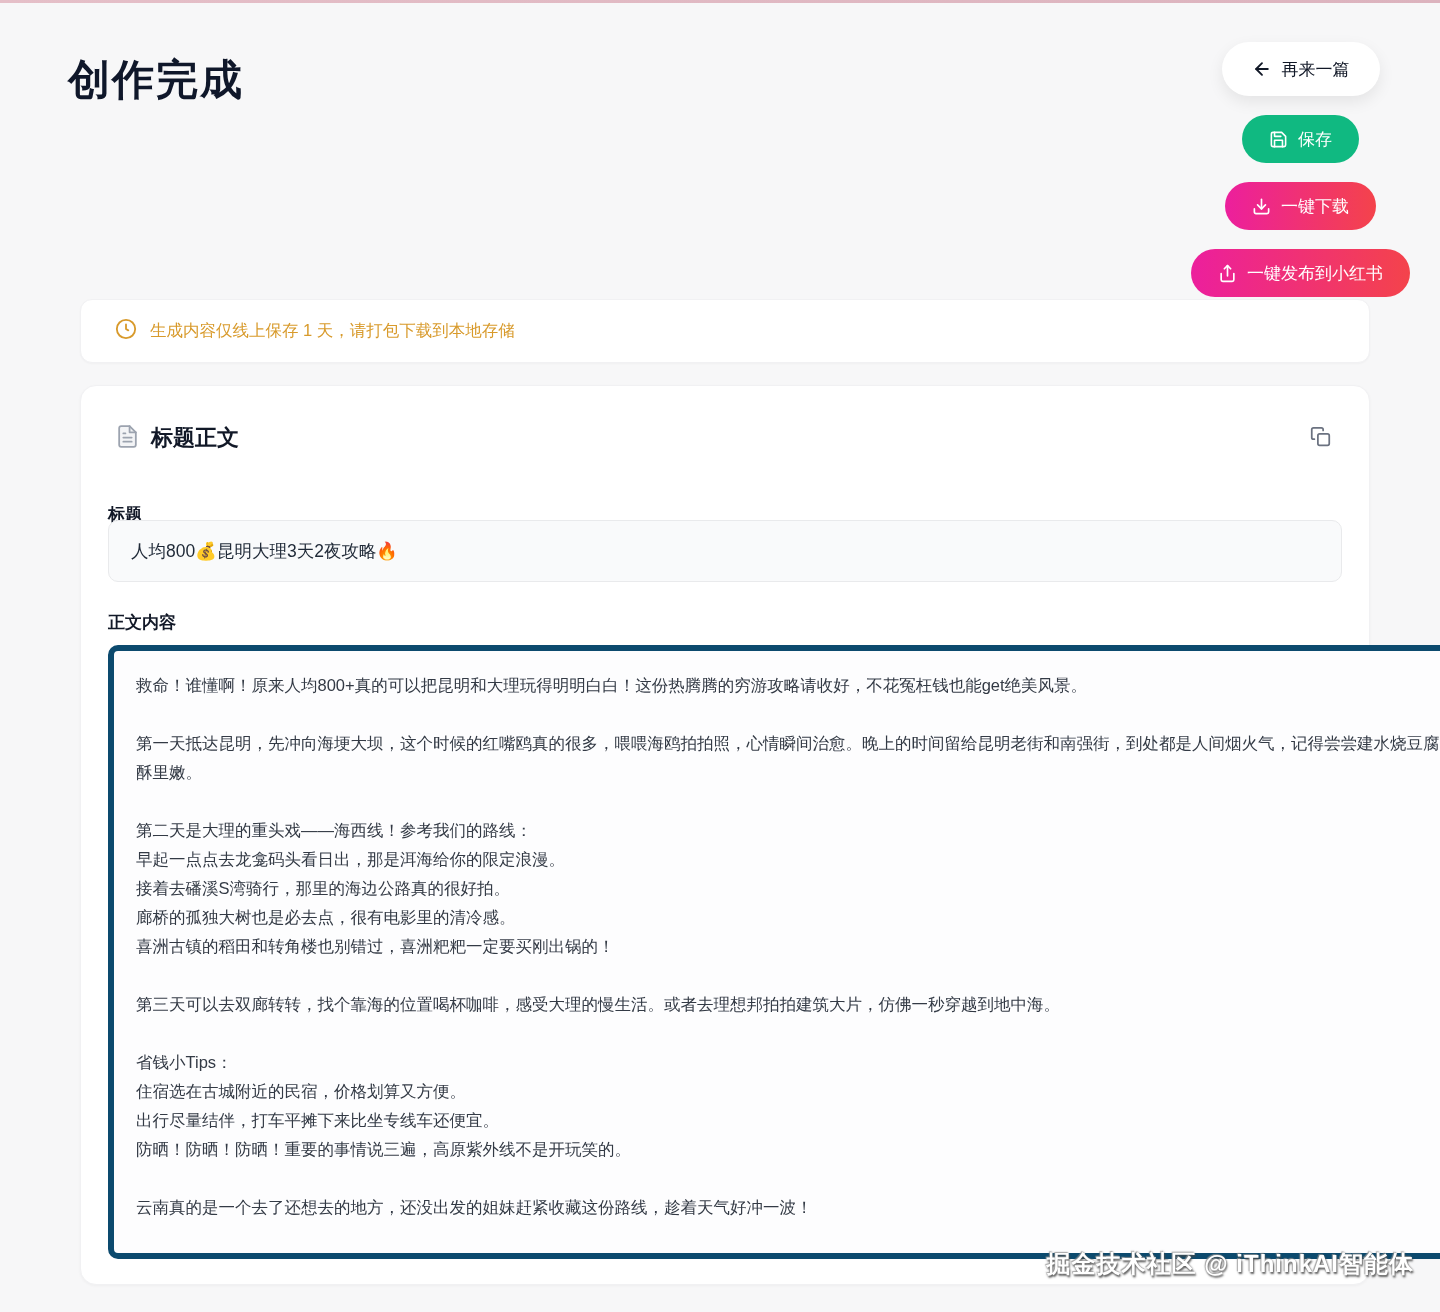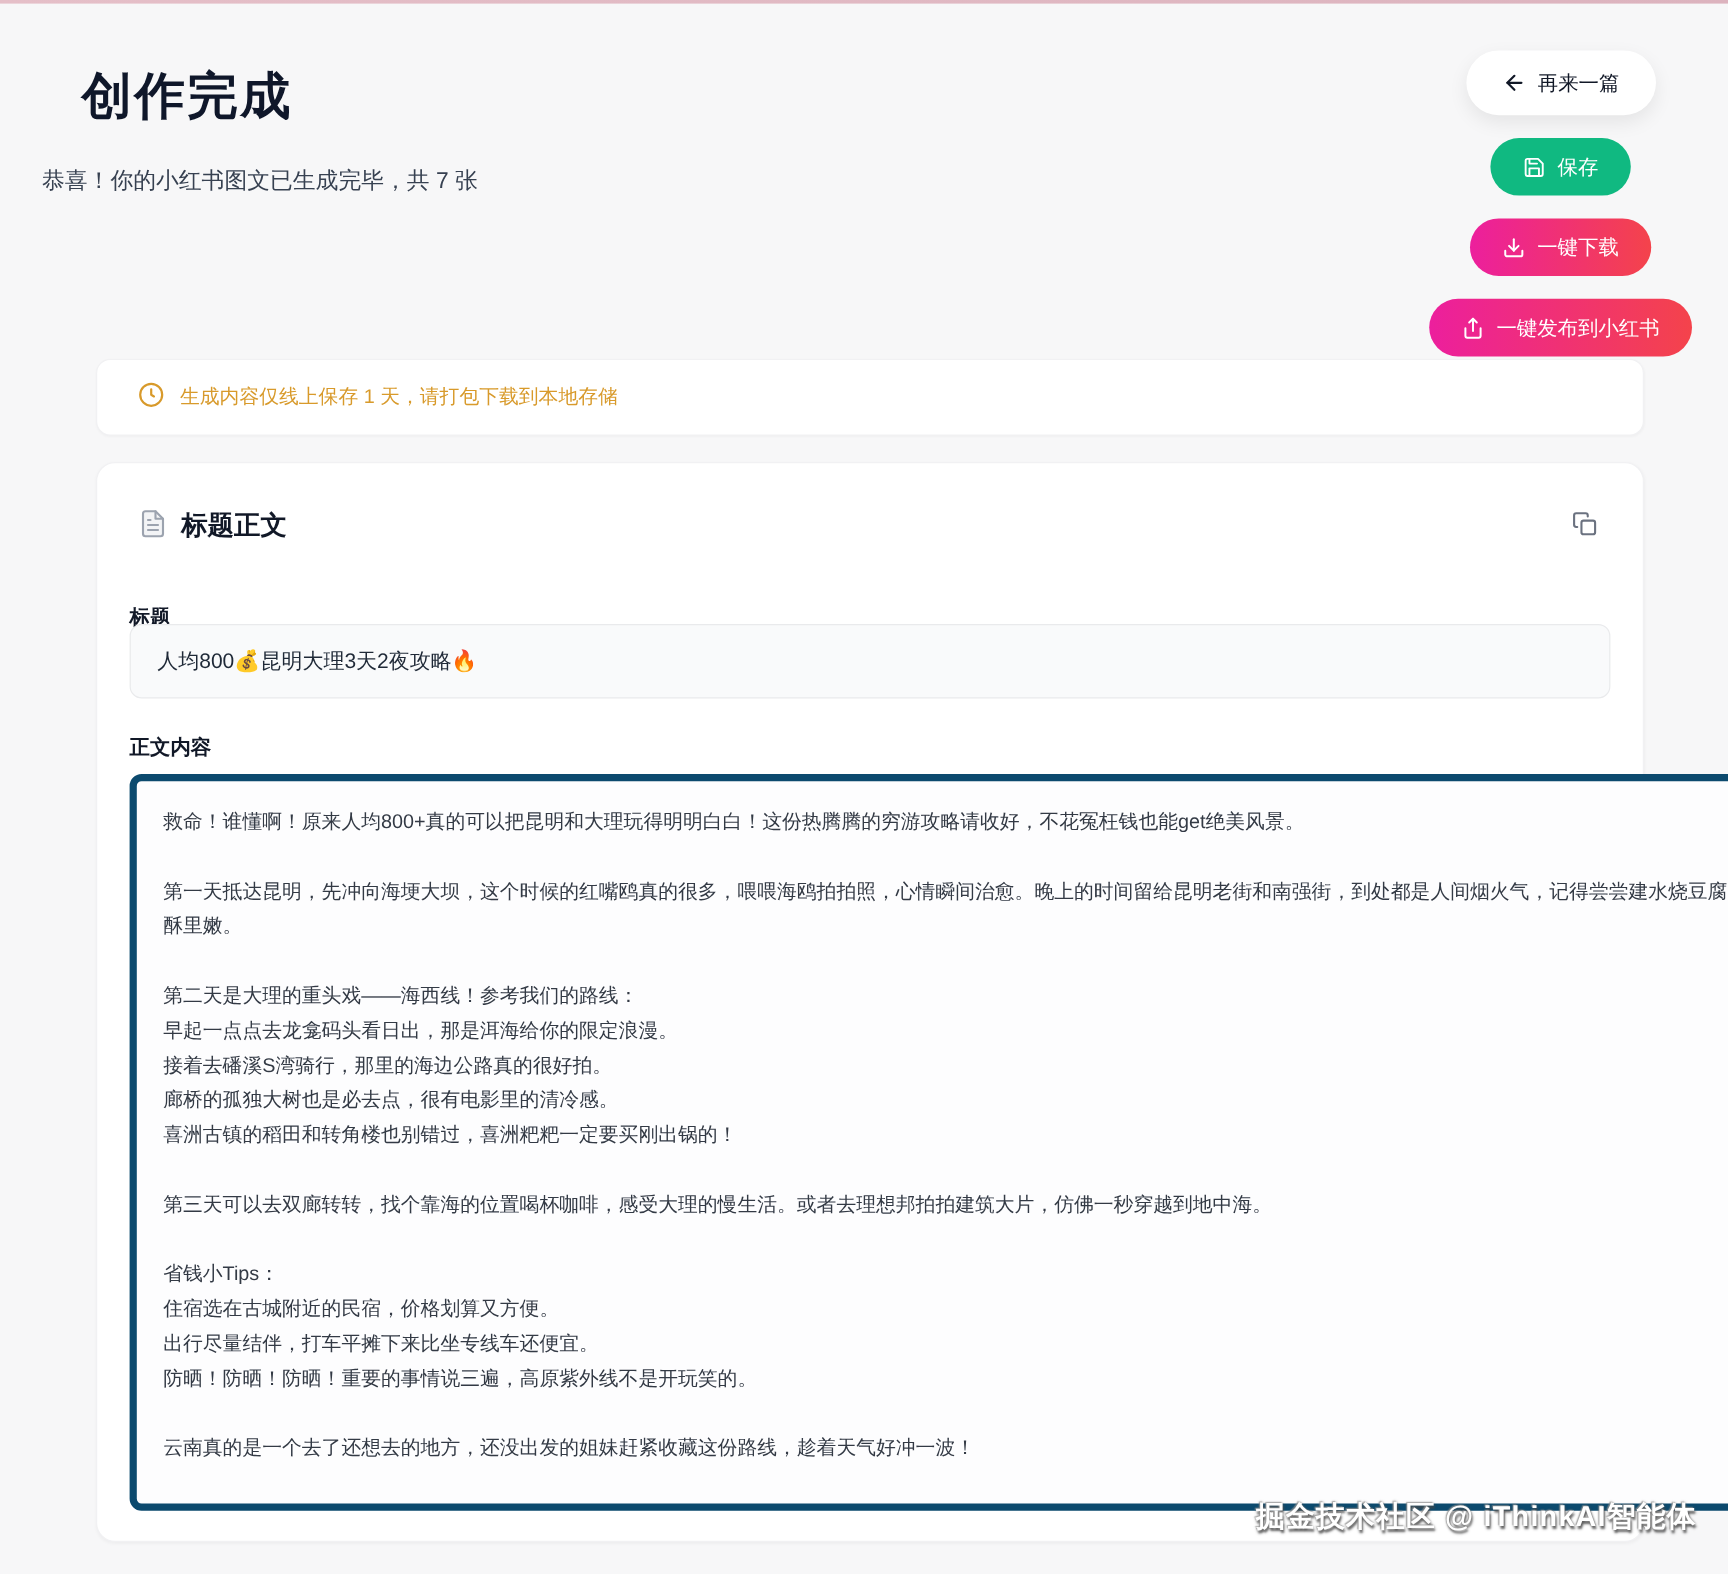--- a/index.html
+++ b/index.html
@@ -83,21 +83,20 @@
                  1px  2px 2px rgba(70,70,70,0.85),
                  0 0 2px rgba(110,110,110,0.8); }
 </style>
 </head>
 <body>
 
 <div class="page">
   <div class="topline"></div>
 
   <h1 class="page-title">创作完成</h1>
-  <p class="page-subtitle">恭喜！你的小红书图文已生成完毕，共 7 张</p>
 
   <div class="toolbar">
     <button class="btn btn-again">
       <span>
         <svg width="20" height="20" viewBox="0 0 24 24" fill="none" stroke="#111827" stroke-width="2.2" stroke-linecap="round" stroke-linejoin="round">
             <line x1="19" y1="12" x2="5" y2="12"></line>
             <polyline points="12 19 5 12 12 5"></polyline>
           </svg>
       </span>
       <span>再来一篇</span>

